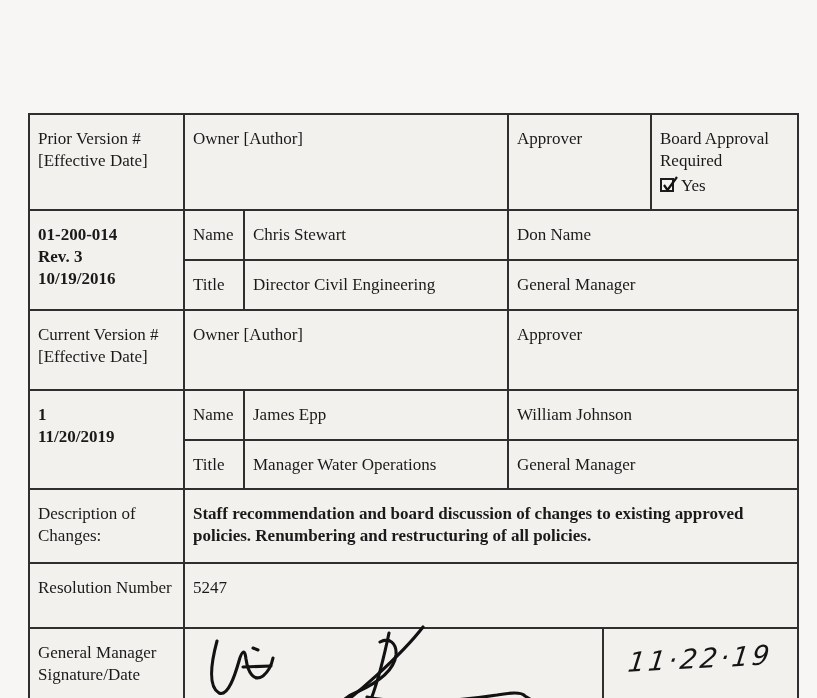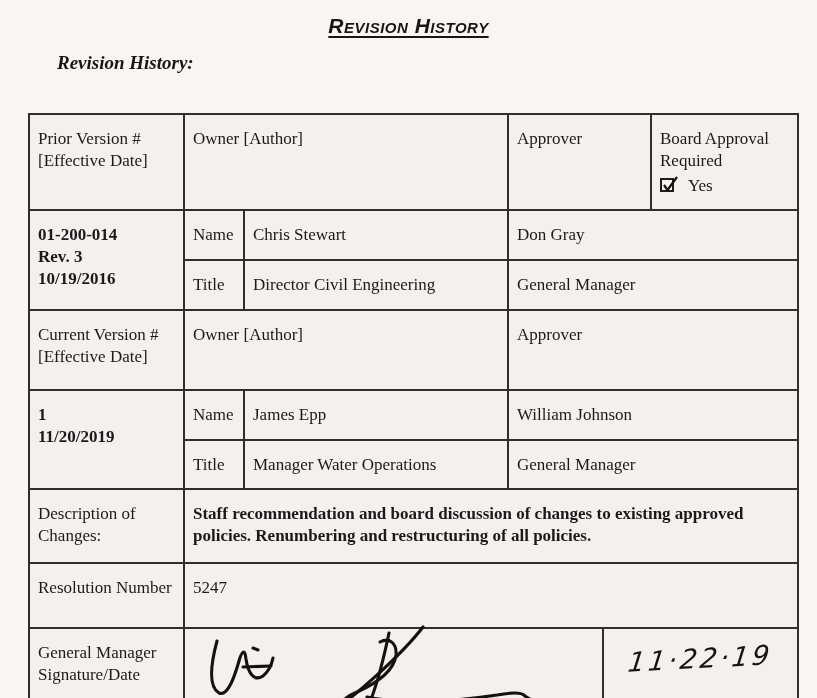--- a/index.html
+++ b/index.html
@@ -63,21 +63,21 @@
   tr.rh1 { height: 87px; }
   tr.rh2 { height: 43px; }
   tr.rh3 { height: 47px; }
   tr.rh4 { height: 80px; }
   tr.rh5 { height: 43px; }
   tr.rh6 { height: 45px; }
   tr.rh7 { height: 74px; }
   tr.rh8 { height: 65px; }
   tr.rh9 { height: 71px; margin-left: 12px; }
   .board-cell { vertical-align: top; padding-top: 6px; }
-  .check-row { display: flex; align-items: center; gap: 14px; margin-top: 3px; }
+  .check-row { display: flex; align-items: center; gap: 7px; margin-top: 3px; }
   .checkbox {
     display: inline-block;
     width: 14px; height: 14px;
     border: 2px solid #1d1d1d;
     background: #f6f5f2;
     position: relative;
   }
   .checkbox svg { position: absolute; left: -1px; top: -3px; overflow: visible; }
   .sig-cell { position: relative; }
   .sig-cell svg { position: absolute; left: 6px; top: -4px; overflow: visible; pointer-events: none; }
@@ -91,22 +91,20 @@
     color: #141414;
     transform: rotate(-3deg) skewX(-10deg);
   }
   .desc-val { padding-top: 5px; }
 </style>
 </head>
 <body>
 
 <div class="page">
 
-  <div class="doc-title">Revision History</div>
-  <div class="doc-subtitle">Revision History:</div>
 
   <table class="rev-table">
     <colgroup>
       <col style="width:155px">
         <col style="width:60px">
         <col style="width:264px">
       <col style="width:95px">
         <col style="width:48px">
         <col style="width:147px">
     </colgroup>
@@ -128,21 +126,21 @@
         </div>
       </td>
     </tr>
 
     <tr class="rh2">
       <td rowspan="2" class="lbl bold pre-line">01-200-014
 Rev. 3
 10/19/2016</td>
       <td class="lbl">Name</td>
       <td>Chris Stewart</td>
-      <td colspan="3">Don Gray</td>
+      <td colspan="3">Don Name</td>
     </tr>
 
     <tr class="rh3">
       <td class="lbl">Title</td>
       <td>Director Civil Engineering</td>
       <td colspan="3">General Manager</td>
     </tr>
 
     <tr class="rh4">
       <td class="lbl vbottom">Current Version # [Effective Date]</td>

